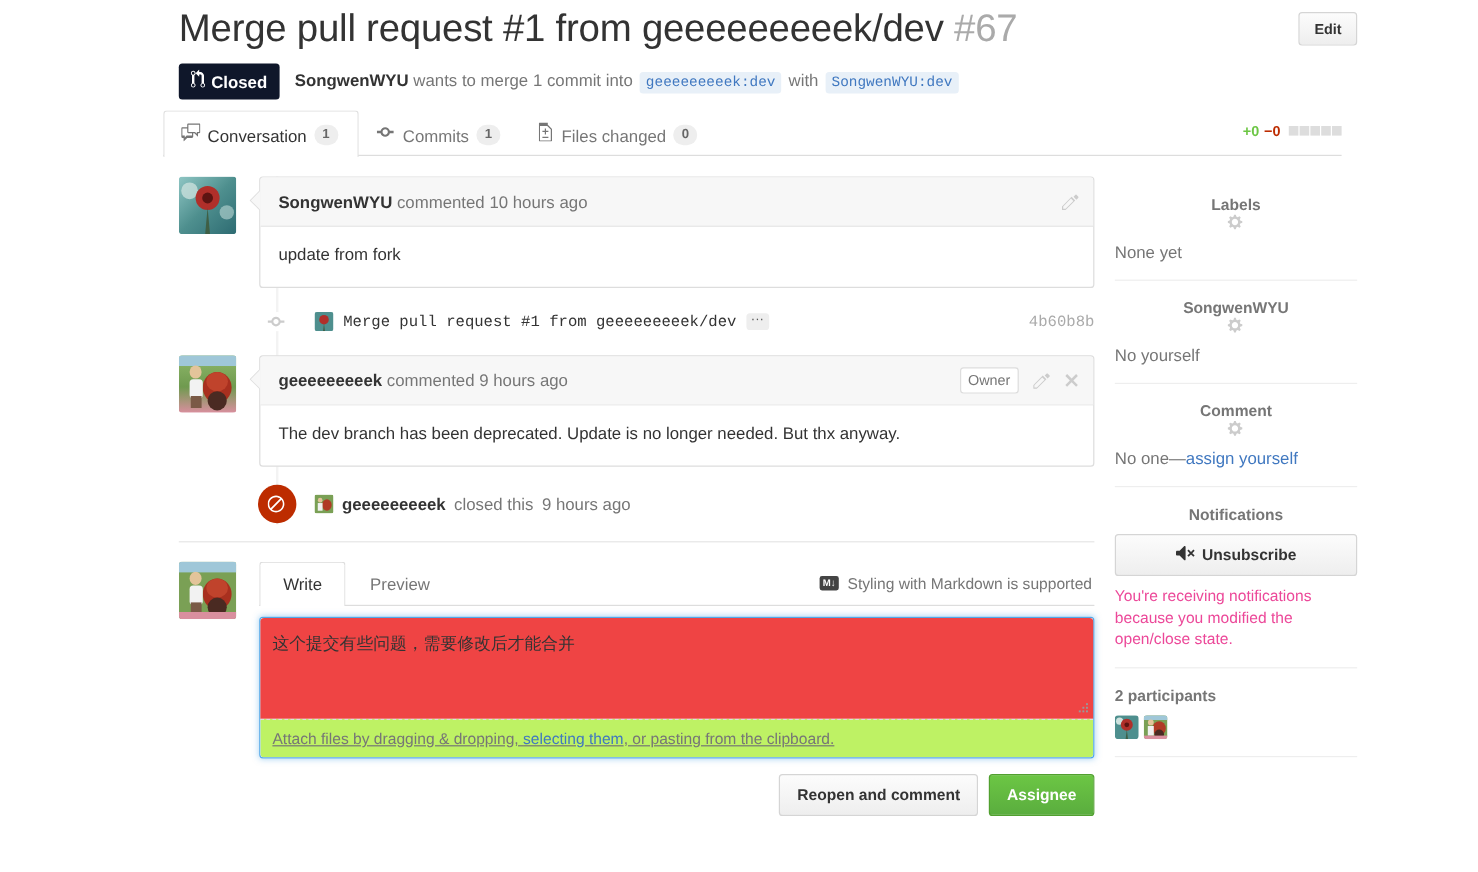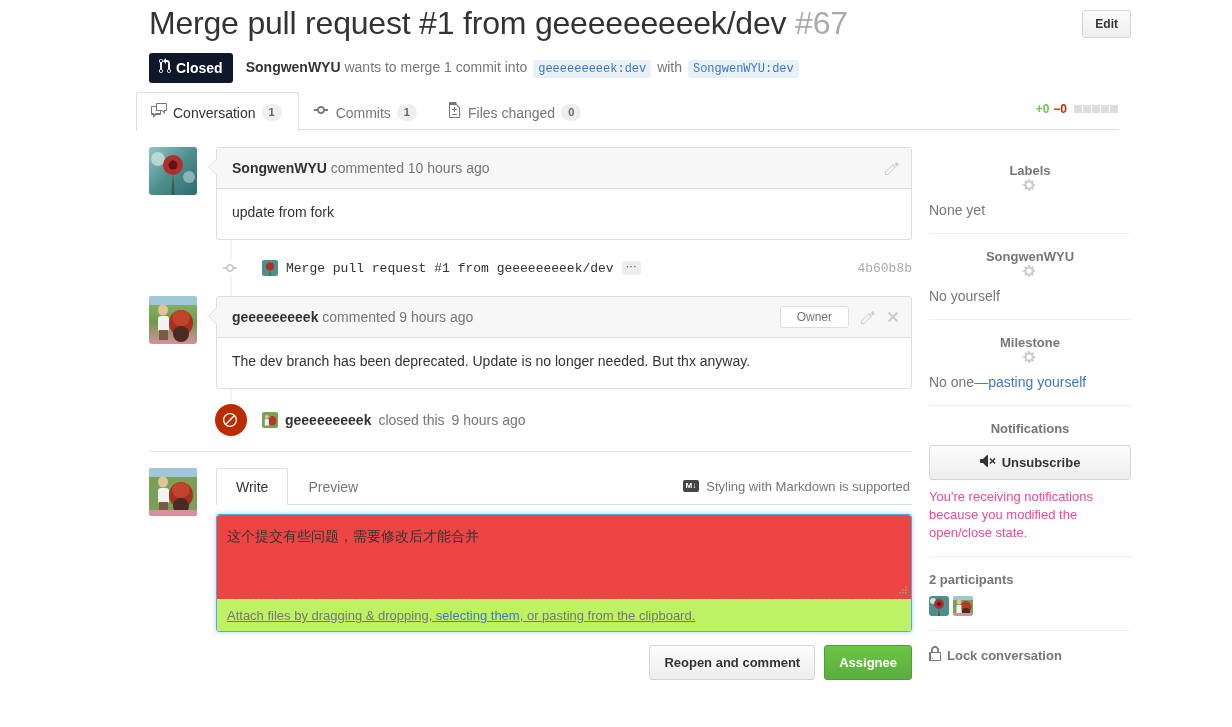--- a/index.html
+++ b/index.html
@@ -85,21 +85,21 @@
   }
   .comment-head{
     background:#f7f7f7;border-bottom:1px solid #ddd;border-radius:2px 2px 0 0;
     padding:9px 12px 9px 15px;display:flex;align-items:center;justify-content:space-between;
     font-size:14px;color:#767676;line-height:20px;height:22px;
   }
   .comment-head b{color:#333;font-weight:bold;}
   .head-actions{display:flex;align-items:center;gap:12px;color:#ccc;}
   .owner-tag{
     border:1px solid #ddd;border-radius:3px;color:#767676;font-size:12px;
-    padding:1px 16px;line-height:18px;background:#fff;
+    padding:1px 6px;line-height:18px;background:#fff;
   }
   .icon-btn{cursor:pointer;display:inline-flex;color:#ccc;}
   .comment-body{padding:13px 15px 17px 15px;font-size:14px;color:#333;line-height:20px;}
 
   
   .commit-row{
     position:relative;display:flex;align-items:center;margin:0 0 14px 0;height:28px;z-index:1;
   }
   .commit-dot{
     position:absolute;left:74px;width:16px;height:16px;display:flex;align-items:center;justify-content:center;
@@ -466,29 +466,29 @@
           <svg width="14" height="14" viewBox="0 0 16 16" fill="#ccc" aria-hidden="true">
             <path d="M14 8.77v-1.6l-1.94-.64-.45-1.09.88-1.84-1.13-1.13-1.81.91-1.09-.45-.69-1.92h-1.6l-.63 1.94-1.11.45-1.84-.88-1.13 1.13.91 1.81-.45 1.09L0 7.23v1.59l1.94.64.45 1.09-.88 1.84 1.13 1.13 1.81-.91 1.09.45.69 1.92h1.59l.63-1.94 1.11-.45 1.84.88 1.13-1.13-.92-1.81.47-1.09L14 8.75v.02zM7 11c-1.66 0-3-1.34-3-3s1.34-3 3-3 3 1.34 3 3-1.34 3-3 3z"></path>
           </svg>
         </span>
       </div>
       <div class="side-val">No yourself</div>
     </div>
 
     <div class="side-sec">
       <div class="side-head">
-        <span class="side-title">Milestone</span>
+        <span class="side-title">Comment</span>
         <span class="gear">
           <svg width="14" height="14" viewBox="0 0 16 16" fill="#ccc" aria-hidden="true">
             <path d="M14 8.77v-1.6l-1.94-.64-.45-1.09.88-1.84-1.13-1.13-1.81.91-1.09-.45-.69-1.92h-1.6l-.63 1.94-1.11.45-1.84-.88-1.13 1.13.91 1.81-.45 1.09L0 7.23v1.59l1.94.64.45 1.09-.88 1.84 1.13 1.13 1.81-.91 1.09.45.69 1.92h1.59l.63-1.94 1.11-.45 1.84.88 1.13-1.13-.92-1.81.47-1.09L14 8.75v.02zM7 11c-1.66 0-3-1.34-3-3s1.34-3 3-3 3 1.34 3 3-1.34 3-3 3z"></path>
           </svg>
         </span>
       </div>
       <div class="side-val">
-        <span>No one—</span><a href="#">pasting yourself</a>
+        <span>No one—</span><a href="#">assign yourself</a>
       </div>
     </div>
 
     <div class="side-sec">
       <div class="side-head">
         <span class="side-title">Notifications</span>
       </div>
       <button class="unsub-btn">
         <span>
           <svg width="16" height="16" viewBox="0 0 16 16" fill="#333" aria-hidden="true">
@@ -519,24 +519,14 @@
             <ellipse cx="13" cy="11" rx="5.5" ry="6" fill="#b03a25"></ellipse>
             <ellipse cx="13" cy="16" rx="4" ry="4" fill="#4a2a22"></ellipse>
             <circle cx="6" cy="6" r="2.4" fill="#e3c49a"></circle>
             <rect x="3.5" y="9" width="5" height="8" fill="#f0f0f0"></rect>
             <rect y="17" width="20" height="3" fill="#d98f9e"></rect>
           </svg>
         </span>
       </div>
     </div>
 
-    <div class="side-sec last">
-      <div class="lock-row">
-        <span>
-          <svg width="12" height="16" viewBox="0 0 12 16" fill="#767676" aria-hidden="true">
-            <path d="M4 13H3v-1h1v1zm8-6v7c0 .55-.45 1-1 1H1c-.55 0-1-.45-1-1V7c0-.55.45-1 1-1h1V4c0-2.2 1.8-4 4-4s4 1.8 4 4v2h1c.55 0 1 .45 1 1zM3.8 6h4.41V4c0-1.22-.98-2.2-2.2-2.2-1.22 0-2.2.98-2.2 2.2v2H3.8zM11 7H2v7h9V7z"></path>
-          </svg>
-        </span>
-        <span>Lock conversation</span>
-      </div>
-    </div>
   </div>
 </div>
 
 </body></html>

